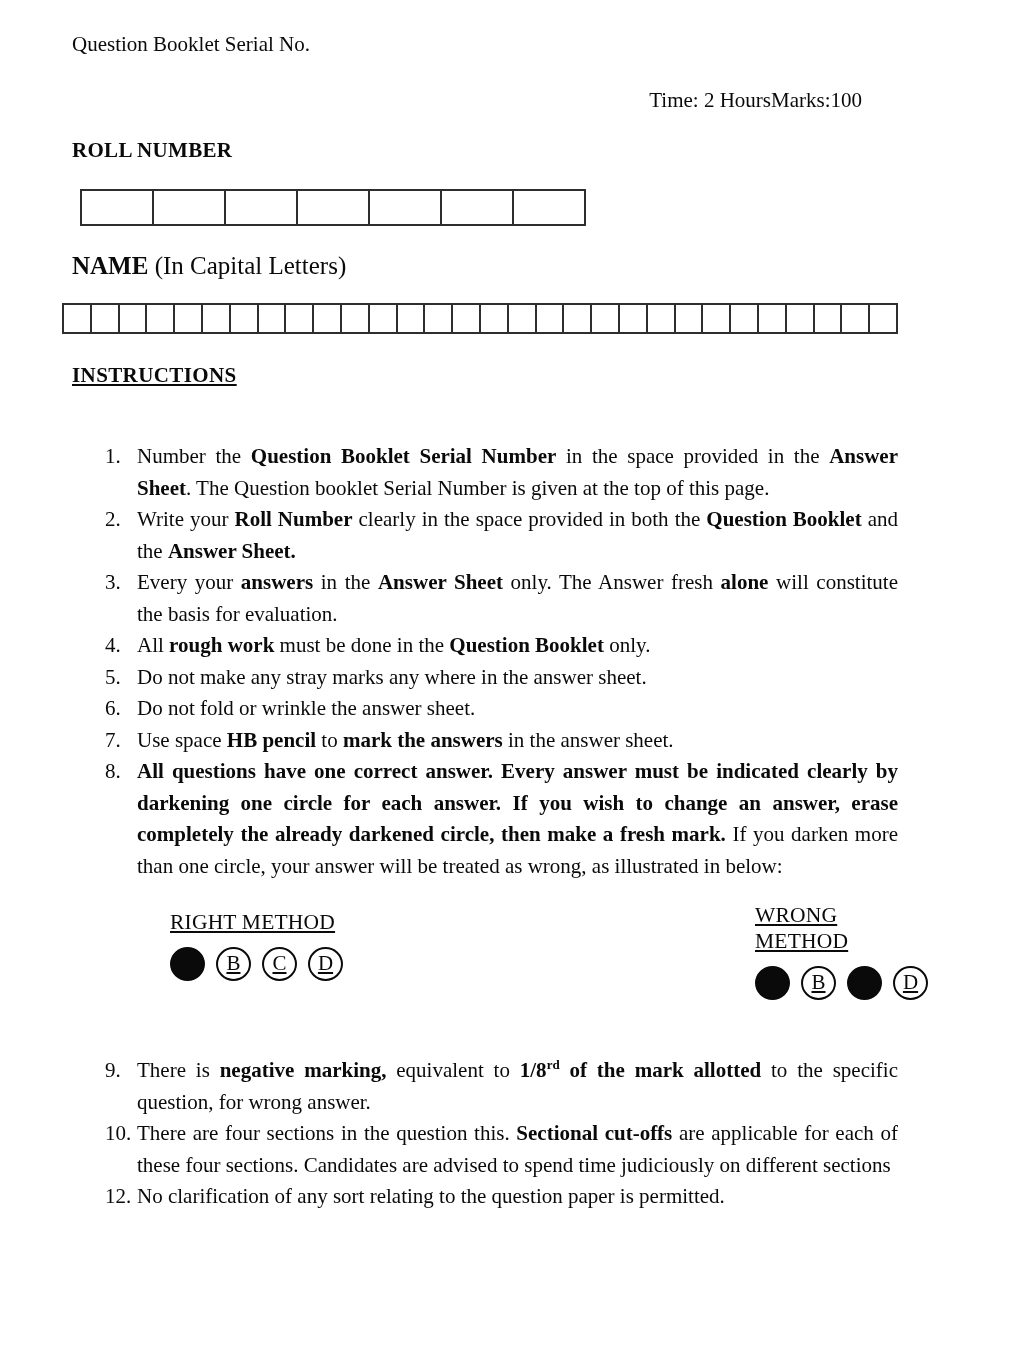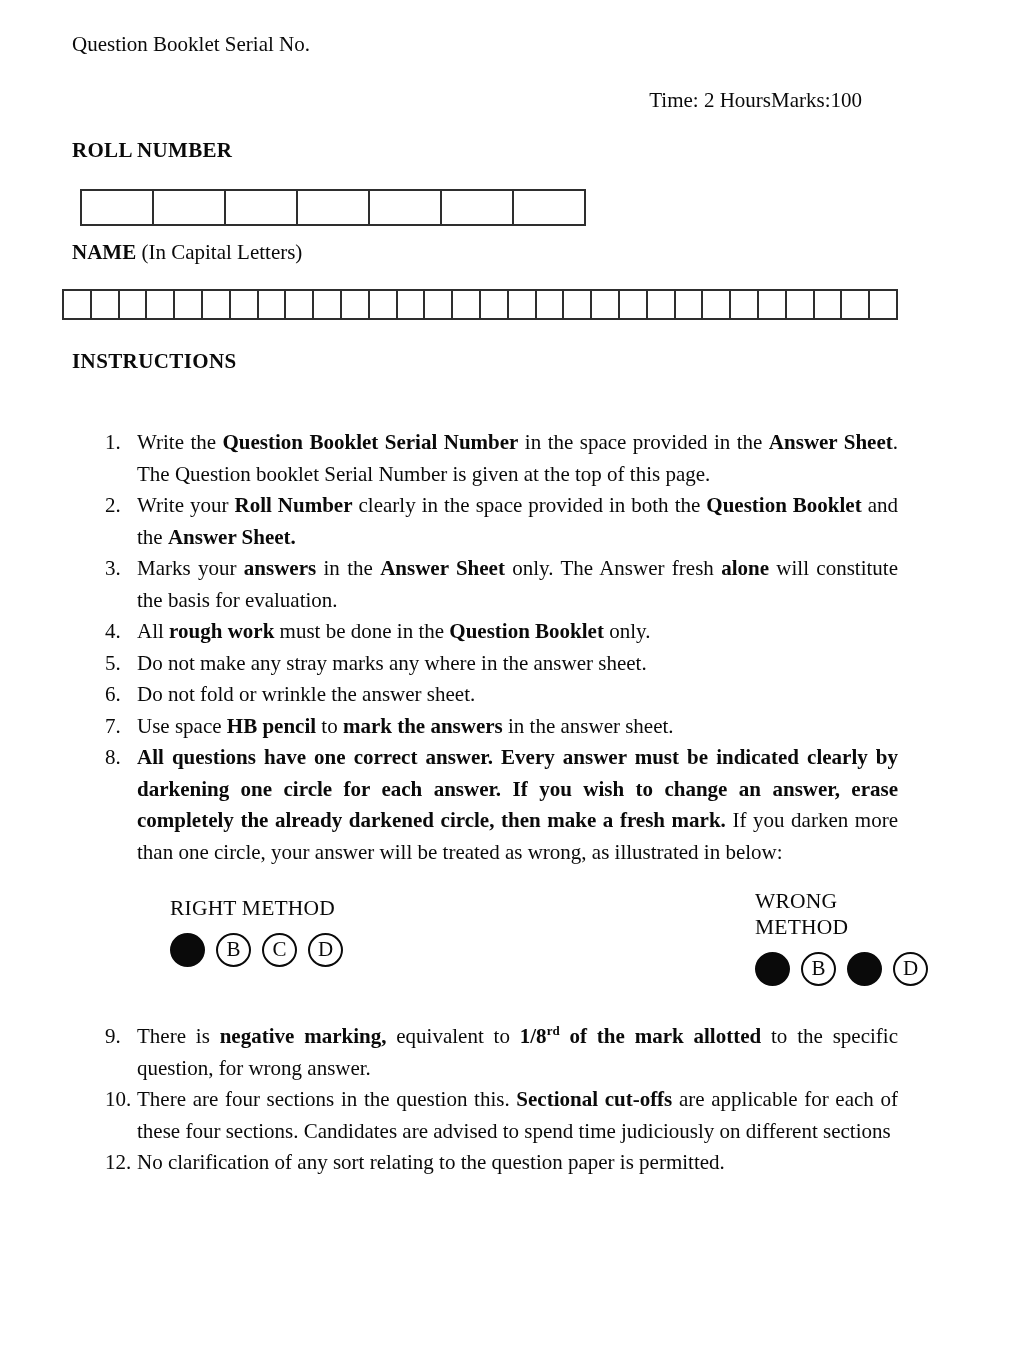--- a/index.html
+++ b/index.html
@@ -28,32 +28,32 @@
     display: flex;
     justify-content: flex-end;
     font-size: 21px;
     line-height: 26px;
     padding-right: 36px;
   }
   .roll-label { margin-top: 24px; font-size: 21px; line-height: 26px; font-weight: bold; letter-spacing: 0.3px; }
   .roll-grid { margin-top: 26px; margin-left: 8px; display: flex; }
   .roll-grid .cell { width: 70px; height: 33px; border: 2px solid #2e2e2e; background: #fff; }
   .roll-grid .cell + .cell { margin-left: -2px; }
-  .name-label { margin-top: 13px; font-size: 21px; line-height: 26px; }
+  .name-label { margin-top: 27px; font-size: 25px; line-height: 26px; }
   .name-grid { margin-top: 24px; margin-left: -10px; display: flex; }
   .name-grid .cell { width: 28px; height: 27px; border: 2px solid #2e2e2e; background: #fff; }
   .name-grid .cell + .cell { margin-left: -2px; }
-  .instructions-heading { margin-top: 28px; font-size: 21px; line-height: 26px; font-weight: bold; letter-spacing: 0.4px; }
+  .instructions-heading { margin-top: 28px; font-size: 21px; line-height: 26px; font-weight: bold; letter-spacing: 0.4px; text-decoration: underline; }
   .ilist { margin-top: 53px; margin-left: 33px; font-size: 21px; line-height: 31.5px; }
   .li { display: flex; }
   .num { flex: 0 0 32px; }
   .txt { flex: 1; text-align: justify; }
   .b { font-weight: bold; }
   sup.b { font-size: 13px; line-height: 0; vertical-align: super; font-weight: bold; }
-  .methods { display: flex; margin-left: 65px; margin-top: 27px; margin-bottom: 28px; }
+  .methods { display: flex; margin-left: 65px; margin-top: 27px; margin-bottom: 48px; text-decoration: underline; }
   .method.right { width: 585px; flex: 0 0 585px; }
   .method.wrong { transform: translateY(-7px); }
   .method-label { font-size: 21.5px; line-height: 26px; letter-spacing: 0.2px; }
   .bubbles { display: flex; gap: 11px; margin-top: 12px; align-items: center; }
   .bubble {
     width: 35px; height: 34px;
     border: 2.5px solid #0a0a0a;
     border-radius: 50%;
     box-sizing: border-box;
     display: flex; align-items: center; justify-content: center;
@@ -121,29 +121,29 @@
       <div class="cell"></div>
       <div class="cell"></div>
     </div>
 
   <div class="instructions-heading">INSTRUCTIONS</div>
 
   <div class="ilist">
     <div>
         <div class="li">
           <span class="num">1.</span>
-          <div class="txt"><span>Write the </span><span class="b">Question Booklet Serial Number</span><span> in the space provided in the </span><span class="b">Answer Sheet</span><span>. The Question booklet Serial Number is given at the top of this page.</span></div>
+          <div class="txt"><span>Number the </span><span class="b">Question Booklet Serial Number</span><span> in the space provided in the </span><span class="b">Answer Sheet</span><span>. The Question booklet Serial Number is given at the top of this page.</span></div>
         </div>
         <div class="li">
           <span class="num">2.</span>
           <div class="txt"><span>Write your </span><span class="b">Roll Number</span><span> clearly in the space provided in both the </span><span class="b">Question Booklet</span><span> and the </span><span class="b">Answer Sheet.</span></div>
         </div>
         <div class="li">
           <span class="num">3.</span>
-          <div class="txt"><span>Marks your </span><span class="b">answers</span><span> in the </span><span class="b">Answer Sheet</span><span> only. The Answer fresh </span><span class="b">alone</span><span> will constitute the basis for evaluation.</span></div>
+          <div class="txt"><span>Every your </span><span class="b">answers</span><span> in the </span><span class="b">Answer Sheet</span><span> only. The Answer fresh </span><span class="b">alone</span><span> will constitute the basis for evaluation.</span></div>
         </div>
         <div class="li">
           <span class="num">4.</span>
           <div class="txt"><span>All </span><span class="b">rough work</span><span> must be done in the </span><span class="b">Question Booklet</span><span> only.</span></div>
         </div>
         <div class="li">
           <span class="num">5.</span>
           <div class="txt"><span>Do not make any stray marks any where in the answer sheet.</span></div>
         </div>
         <div class="li">

